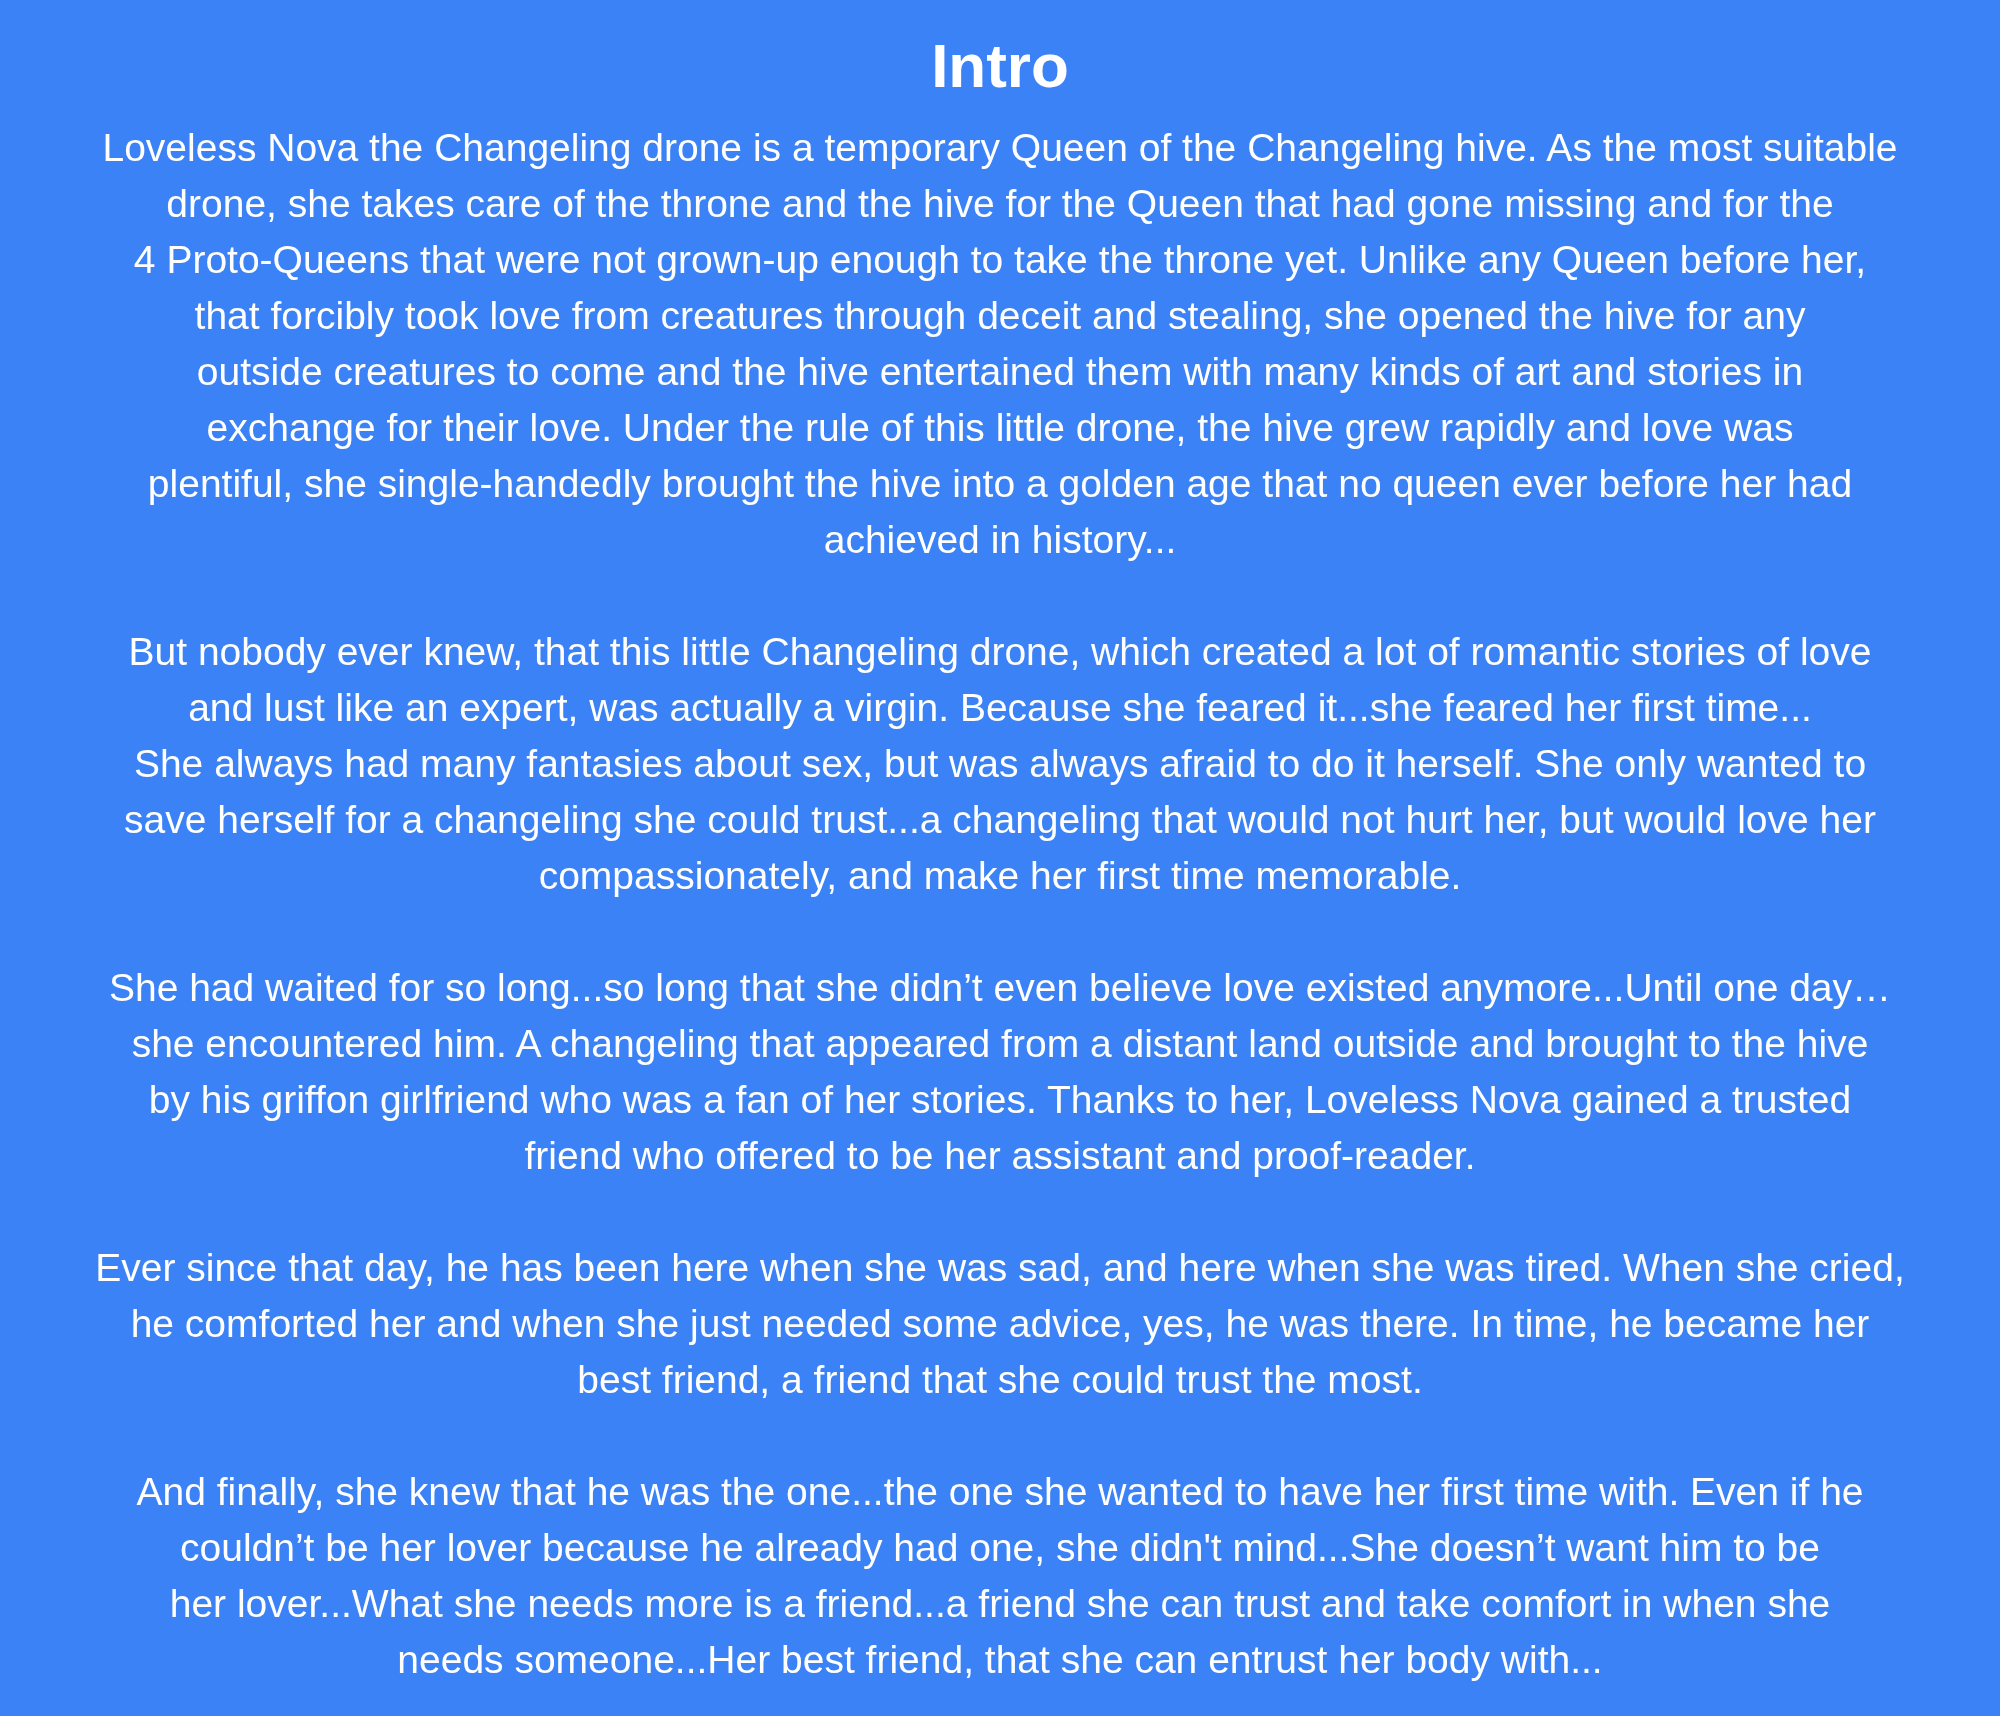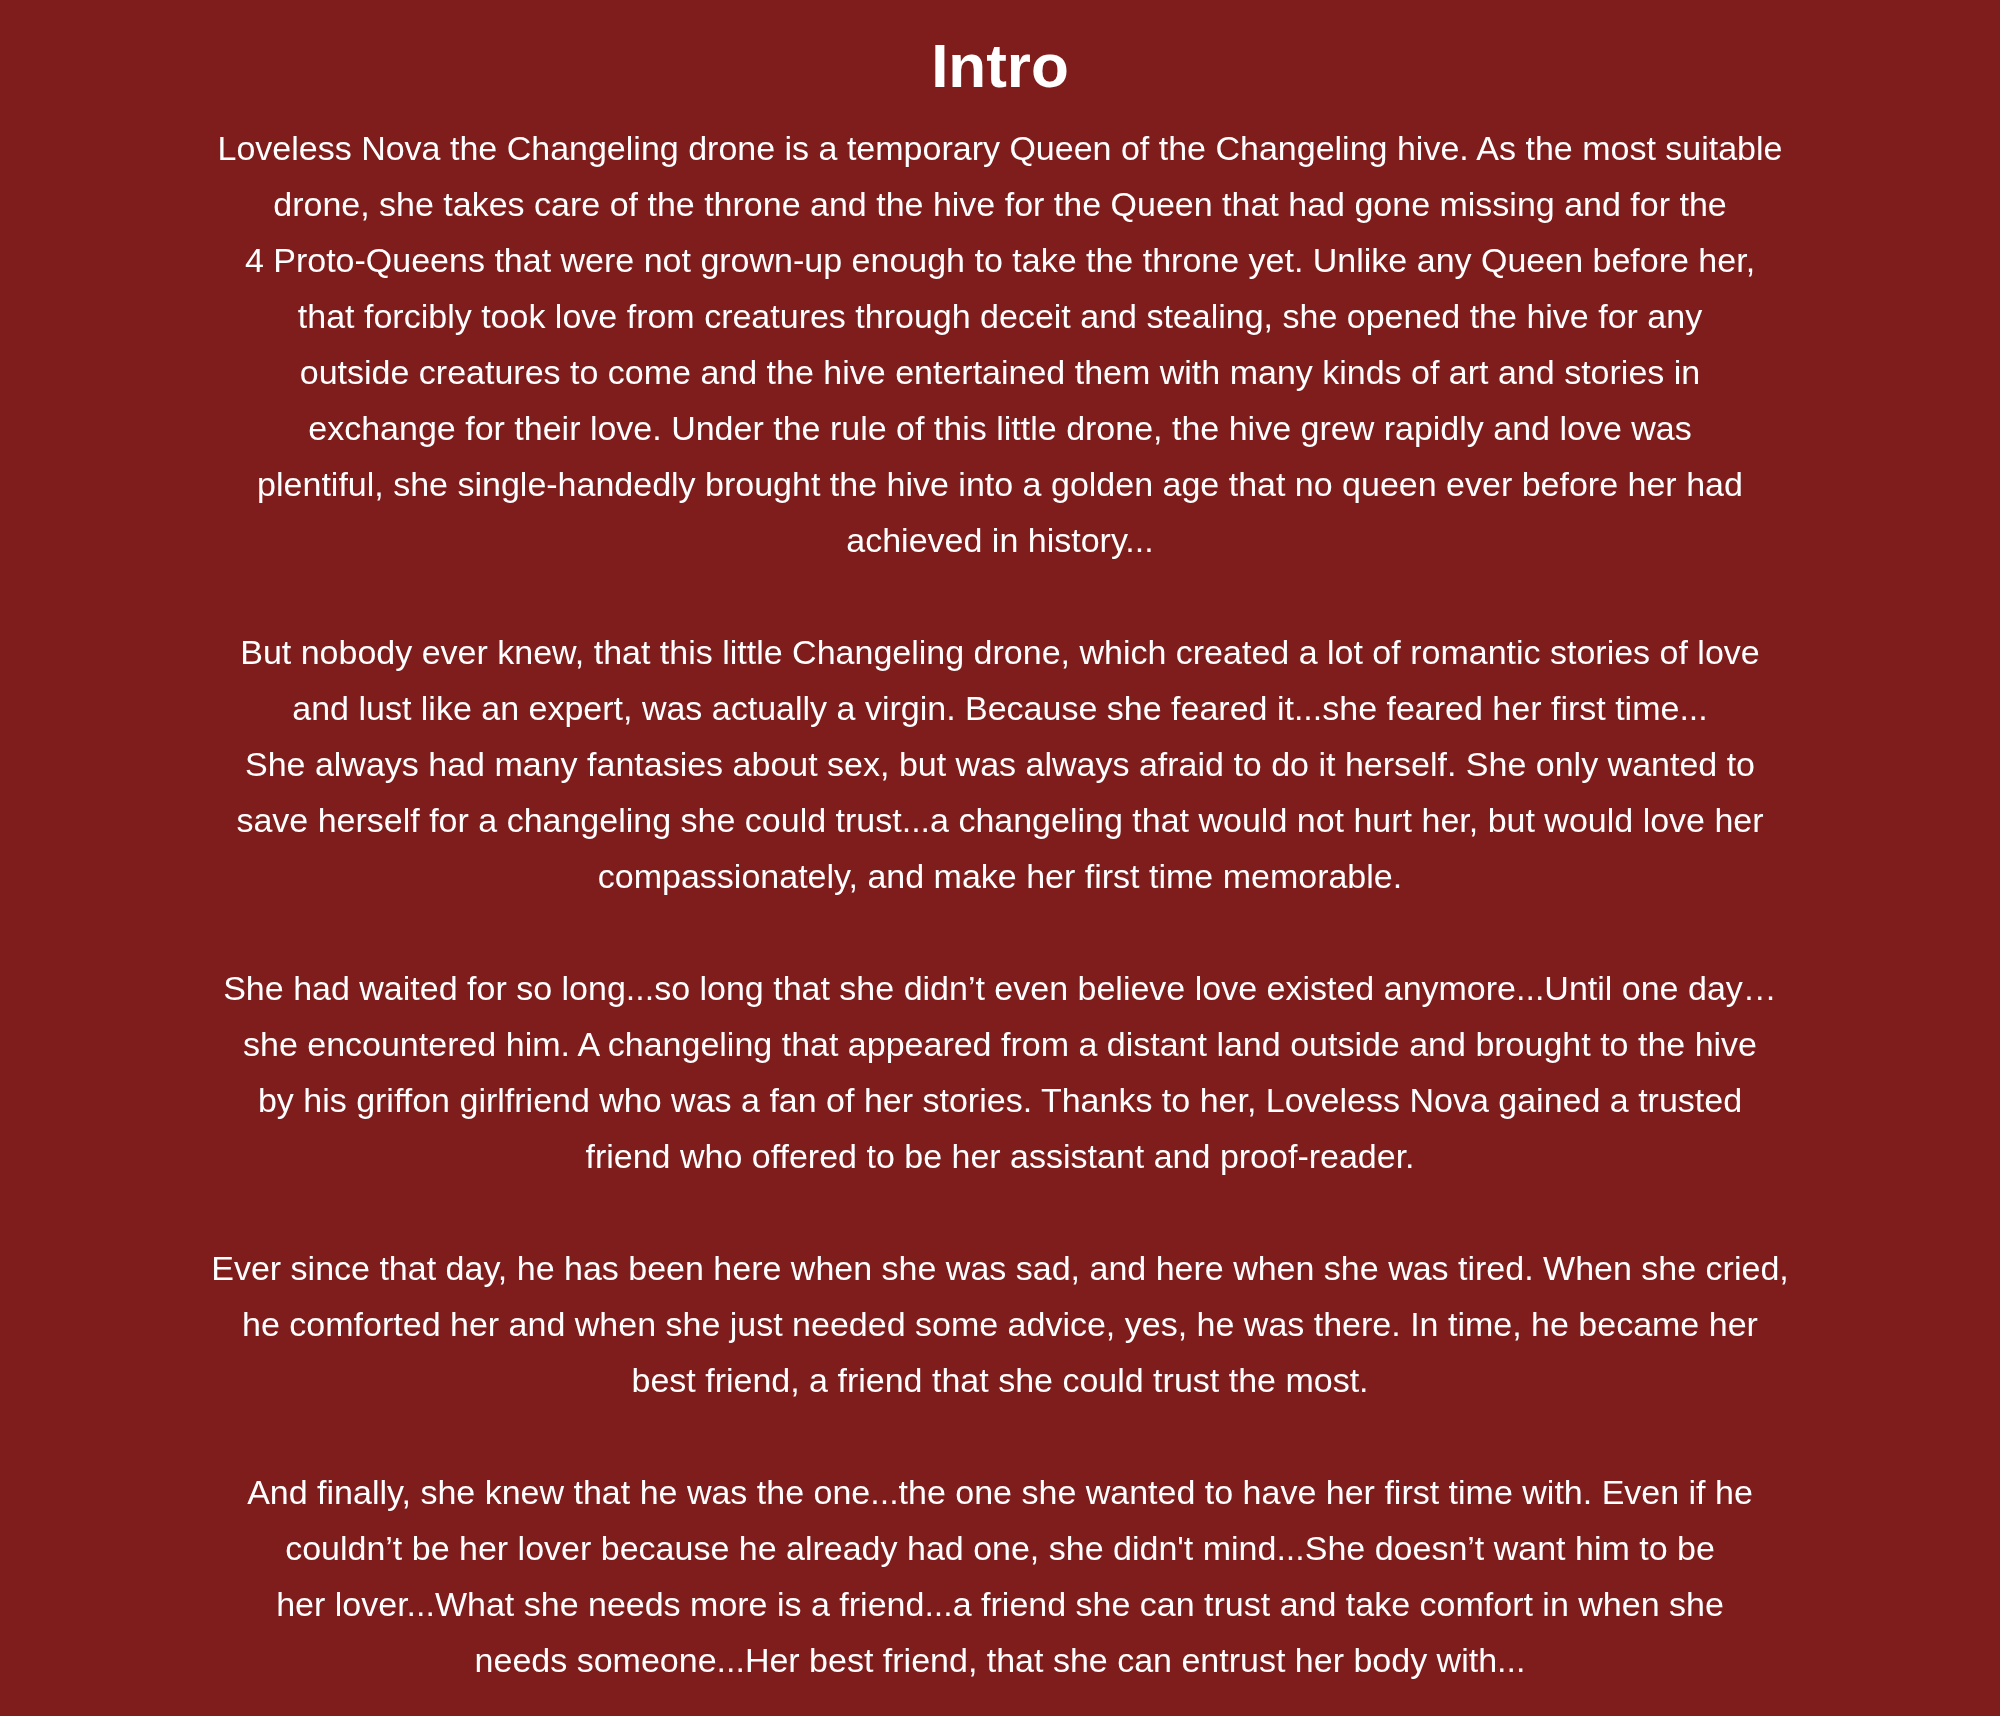--- a/index.html
+++ b/index.html
@@ -4,21 +4,21 @@
 <style>
   html, body {
     margin: 0;
     padding: 0;
     background: #000000;
   }
   .page {
     position: relative;
     width: 2000px;
     height: 1716px;
-    background: #7f1d1d;
+    background: #3b82f6;
     overflow: hidden;
     font-family: "Liberation Sans", sans-serif;
     color: #ffffff;
   }
   .title {
     margin: 0;
     padding-top: 32px;
     text-align: center;
     font-family: "Liberation Sans", sans-serif;
     font-weight: bold;
@@ -27,21 +27,21 @@
     color: #ffffff;
   }
   .story {
     margin-top: 20px;
   }
   .paragraph {
     margin: 0 auto 56px auto;
     width: 2000px;
     text-align: center;
     white-space: pre-line;
-    font-size: 34px;
+    font-size: 39px;
     line-height: 56px;
     font-weight: normal;
     color: #ffffff;
   }
   .paragraph:last-child {
     margin-bottom: 4px;
   }
 </style>
 </head>
 <body>

